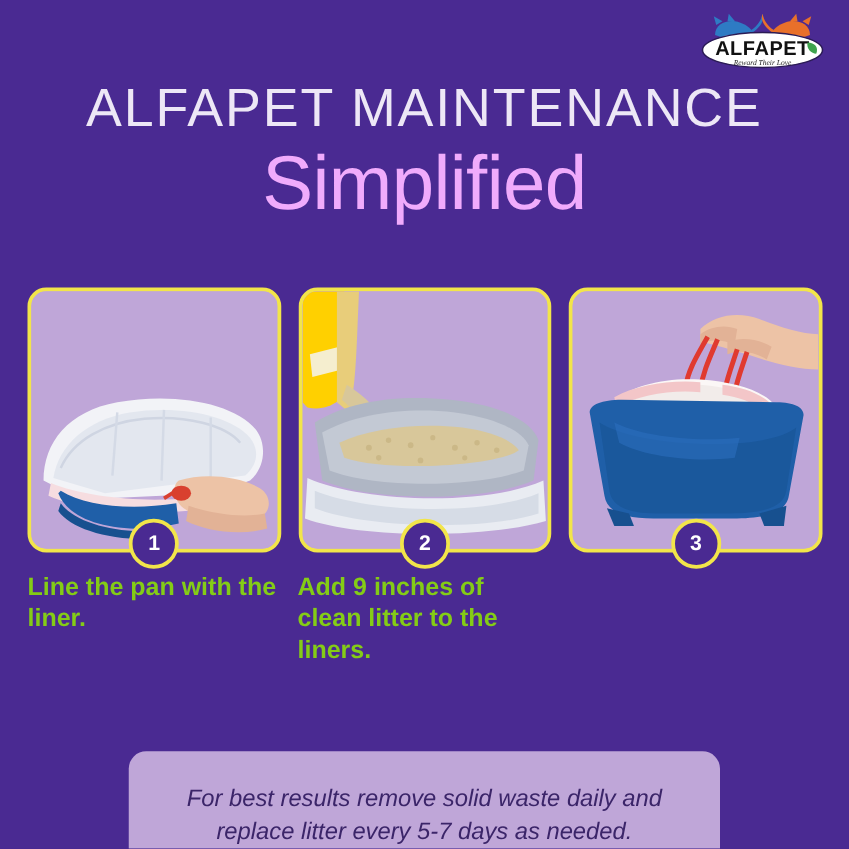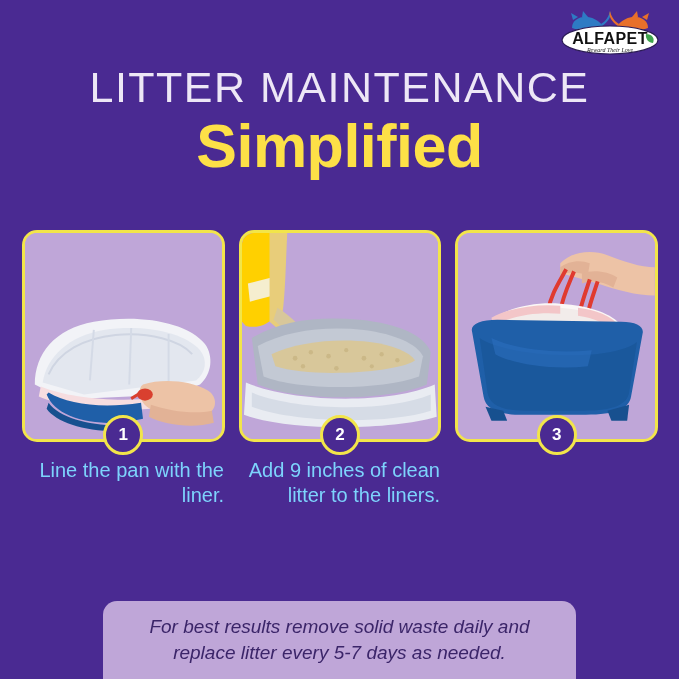--- a/index.html
+++ b/index.html
@@ -15,21 +15,21 @@
   .logo{position:absolute;top:8px;right:12px;width:112px;height:50px;}
   .logo svg{display:block;}
 
   
   .headline{position:absolute;top:62px;left:0;width:679px;text-align:center;}
   .headline .line1{
     font-size:43px;letter-spacing:1.5px;color:#EDE7F6;font-weight:400;
     line-height:50px;white-space:nowrap;
   }
   .headline .line2{
-    font-size:61px;font-weight:700;color:#fde047;line-height:64px;
+    font-size:61px;font-weight:400;color:#f0abfc;line-height:64px;
     letter-spacing:-0.5px;margin-top:2px;
   }
 
   
   .panels{position:absolute;top:230px;left:22px;width:636px;height:206px;display:flex;gap:14px;}
   .card{
     position:relative;width:202px;height:206px;
     background:#BFA6D8;border:3px solid #F2E54A;border-radius:15px;
     overflow:visible;
   }
@@ -40,29 +40,29 @@
     width:34px;height:34px;border-radius:50%;
     background:#4A2A92;border:3px solid #F2E54A;
     color:#ffffff;font-size:17px;font-weight:700;
     display:flex;align-items:center;justify-content:center;
     z-index:5;
   }
 
   
   .captions{position:absolute;top:458px;left:22px;width:636px;height:80px;display:flex;gap:14px;}
   .caption{
-    width:202px;color:#7dd3fc;text-align:right;
-    font-size:20px;line-height:25px;font-weight:400;
+    width:202px;color:#84cc16;text-align:left;
+    font-size:20px;line-height:25px;font-weight:700;
   }
 
   
   .note{
     position:absolute;left:103px;bottom:0;width:473px;height:78px;
     background:#BFA6D8;border-radius:14px 14px 0 0;
-    display:flex;align-items:center;justify-content:center;
+    display:flex;align-items:flex-end;justify-content:center;
   }
   .note-text{
     color:#3B2569;font-style:italic;font-size:19px;line-height:26px;
     text-align:center;padding:0 14px;
   }
 </style>
 </head>
 <body>
 
 <div class="page">
@@ -86,21 +86,21 @@
 
       <ellipse cx="56" cy="32" rx="48" ry="14" fill="#FFFFFF" stroke="#2B1B55" stroke-width="1.2"></ellipse>
       <text x="56" y="36" text-anchor="middle" font-family="'Liberation Sans', sans-serif" font-size="16" font-weight="700" fill="#111111" letter-spacing="0.4">ALFAPET</text>
 
       <path d="M92 26 C98 26, 101 30, 99 35 C95 35, 91 31, 92 26 Z" fill="#3FA34D"></path>
       <text x="56" y="44" text-anchor="middle" font-family="'Liberation Serif', serif" font-size="6" font-style="italic" fill="#222222">Reward Their Love</text>
     </svg>
   </div>
 
   <div class="headline">
-    <div class="line1">LITTER MAINTENANCE</div>
+    <div class="line1">ALFAPET MAINTENANCE</div>
     <div class="line2">Simplified</div>
   </div>
 
   <div class="panels">
 
     <div class="card">
       <div class="card-img">
         <svg viewBox="0 0 200 204" preserveAspectRatio="none">
           <rect x="0" y="0" width="200" height="204" fill="#BFA6D8"></rect>
           <path d="M10 150 C10 120, 30 95, 70 88 C115 80, 165 88, 183 110 C192 122, 190 140, 178 150 L150 160 L40 165 Z" fill="#F2F3F7"></path>

